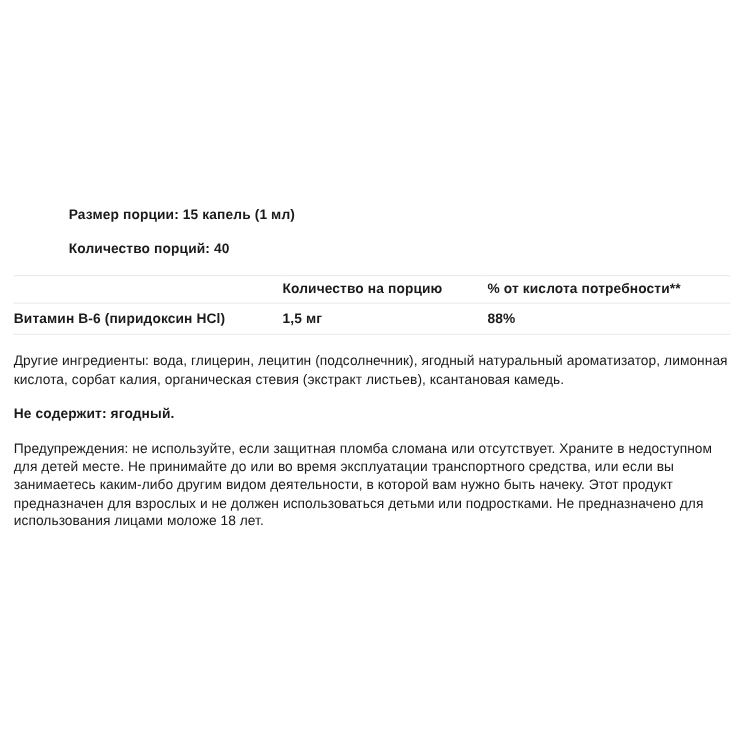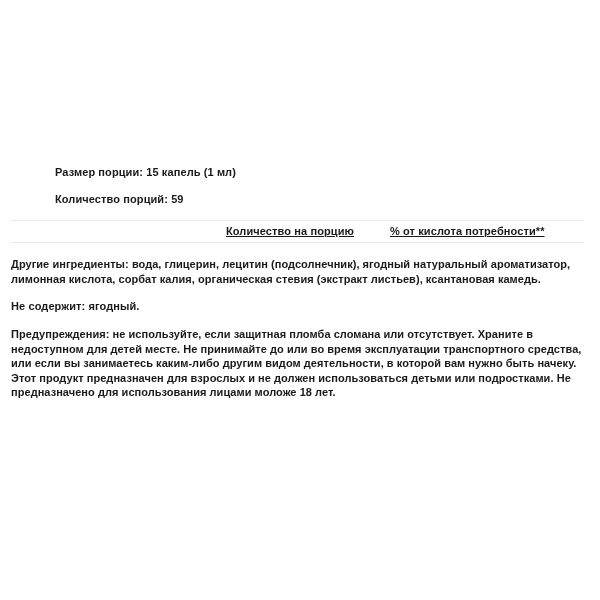--- a/index.html
+++ b/index.html
@@ -52,21 +52,20 @@
 
   .facts-table th,
   .facts-table td {
     text-align: left;
     font-size: 11px;
     font-weight: bold;
     line-height: 13px;
     padding: 0;
     vertical-align: middle;
     letter-spacing: 0.1px;
-    text-decoration: underline;
   }
 
   .facts-table thead th {
     height: 21px;
     border-top: 1px solid #ececec;
     border-bottom: 1px solid #ececec;
   }
 
   .facts-table tbody td {
     height: 24px;
@@ -76,52 +75,57 @@
   .note {
     font-size: 11px;
     font-weight: bold;
     line-height: 13px;
     margin: 0 0 14px 0;
     letter-spacing: 0.1px;
   }
 
   .para {
     font-size: 11px;
-    font-weight: bold;
+    font-weight: normal;
     line-height: 14.5px;
     margin: 0 0 14px 0;
     letter-spacing: 0.05px;
   }
 
   .para.last { margin-bottom: 0; }
 </style>
 </head>
 <body>
 
 <div class="page">
   <div class="content">
 
     <p class="serving-line">Размер порции: 15 капель (1 мл)</p>
 
-    <p class="serving-line">Количество порций: 59</p>
+    <p class="serving-line">Количество порций: 40</p>
 
     <table class="facts-table">
       <colgroup>
         <col class="c1">
         <col class="c2">
         <col class="c3">
       </colgroup>
       <thead>
         <tr>
           <th></th>
           <th>Количество на порцию</th>
           <th>% от кислота потребности**</th>
         </tr>
       </thead>
       <tbody>
+        <tr>
+          <td>Витамин B-6 (пиридоксин HCl)</td>
+          <td>1,5 мг</td>
+          <td>88%</td>
+        </tr>
       </tbody>
     </table>
 
 
 
     <p class="para">Другие ингредиенты: вода, глицерин, лецитин (подсолнечник), ягодный натуральный ароматизатор, лимонная кислота, сорбат калия, органическая стевия (экстракт листьев), ксантановая камедь.</p>
 
     <p class="note">Не содержит: ягодный.</p>
 
     <p class="para last">Предупреждения: не используйте, если защитная пломба сломана или отсутствует. Храните в недоступном для детей месте. Не принимайте до или во время эксплуатации транспортного средства, или если вы занимаетесь каким-либо другим видом деятельности, в которой вам нужно быть начеку. Этот продукт предназначен для взрослых и не должен использоваться детьми или подростками. Не предназначено для использования лицами моложе 18 лет.</p>

